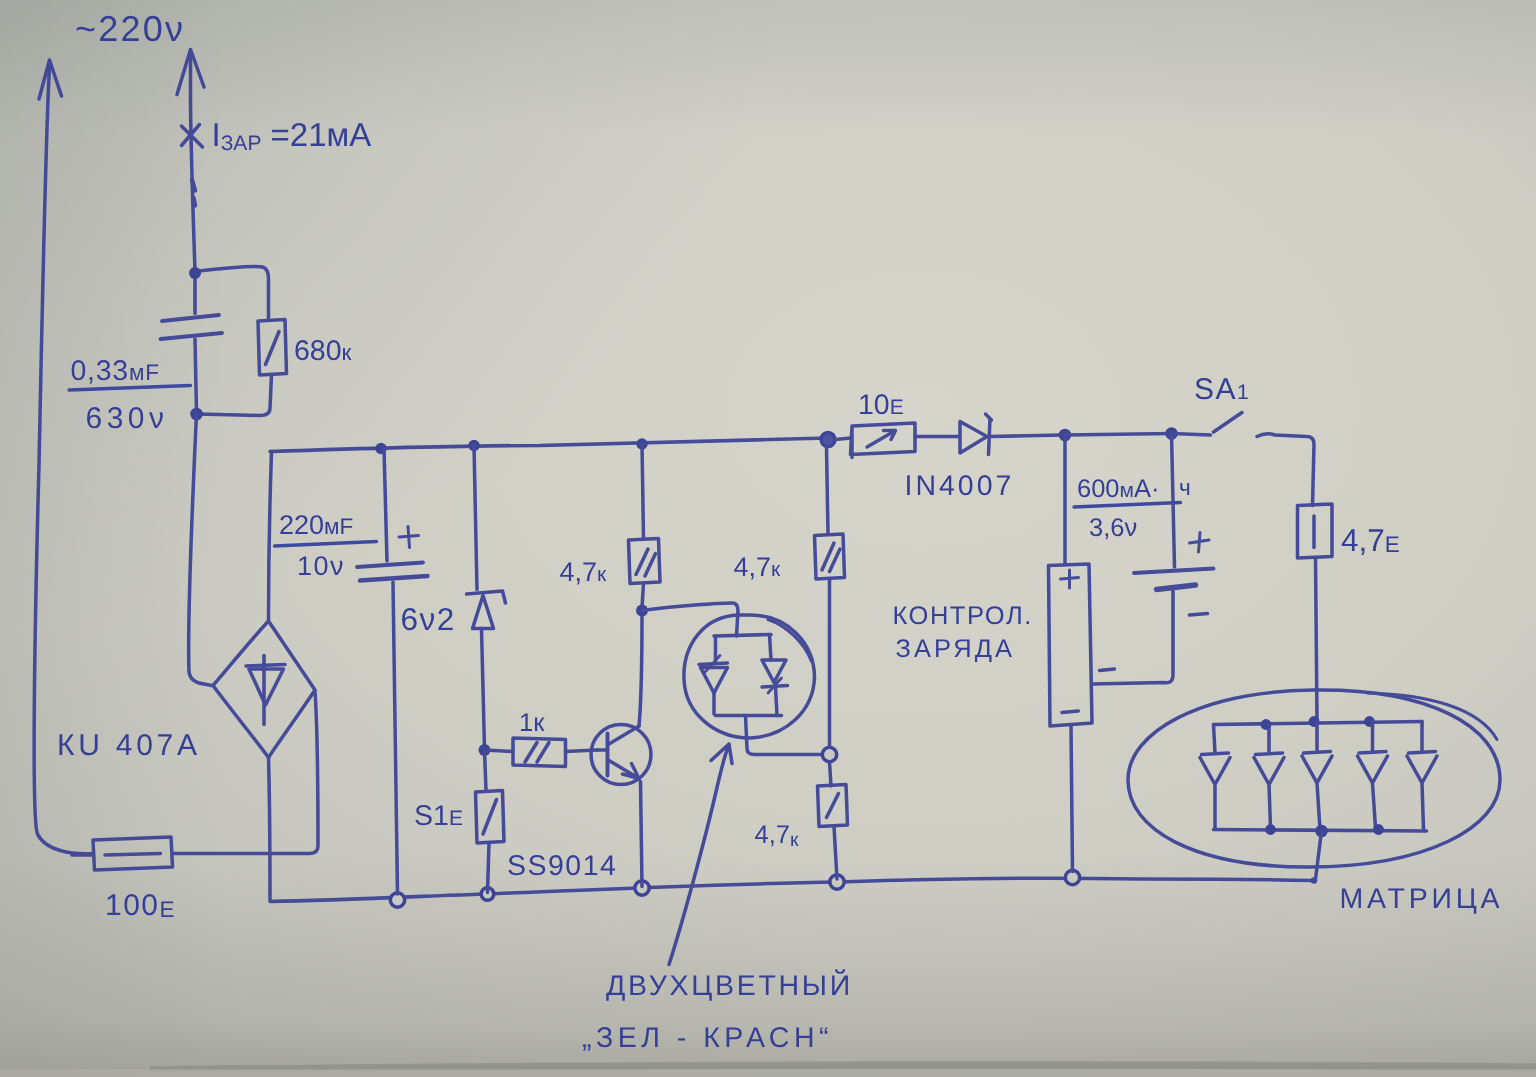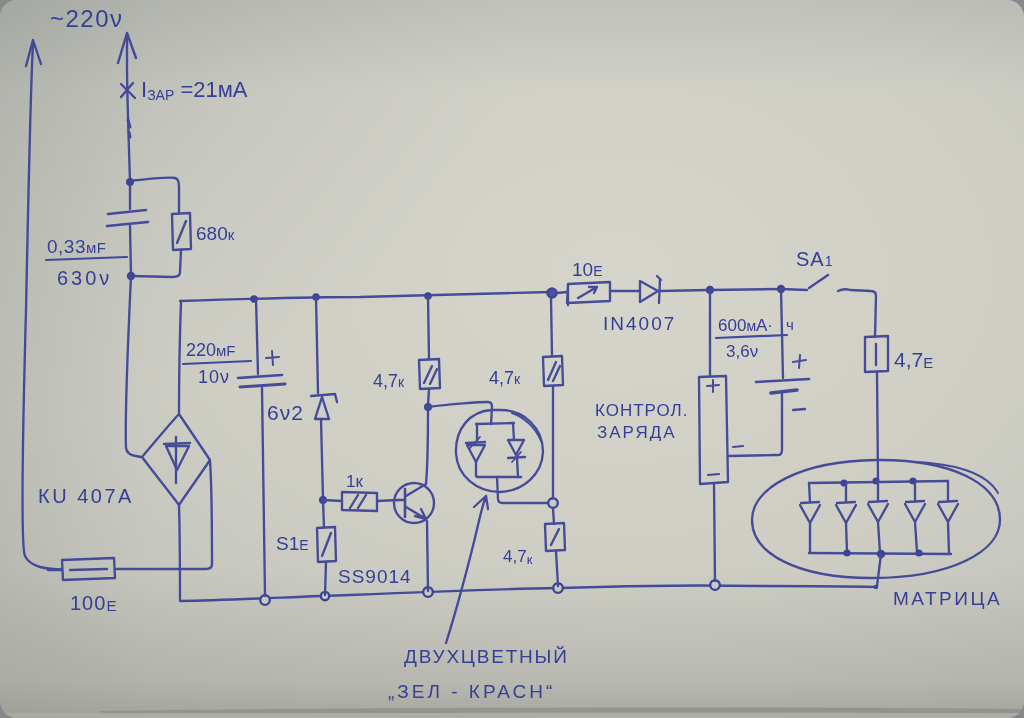--- a/index.html
+++ b/index.html
@@ -1,16 +1,16 @@
 <!DOCTYPE html>
 <html><head>
 <meta charset="utf-8">
 <style>
 html,body{margin:0;padding:0;background:#888;}
-#page{position:relative;width:1024px;height:718px;overflow:hidden;font-family:"Liberation Sans",sans-serif;border-radius:17px;}
+#page{position:relative;width:1024px;height:718px;overflow:hidden;font-family:"Liberation Sans",sans-serif;}
 svg{display:block}
 text{font-family:"Liberation Sans",sans-serif;fill:#363f96;}
 </style>
 </head>
 <body>
 <div id="page">
 <svg width="1024" height="718" viewBox="0 0 1024 718">
 <defs>
 <radialGradient id="paperlight" cx="0.60" cy="0.38" r="0.75">
  <stop offset="0" stop-color="#d5d5cc"></stop>

